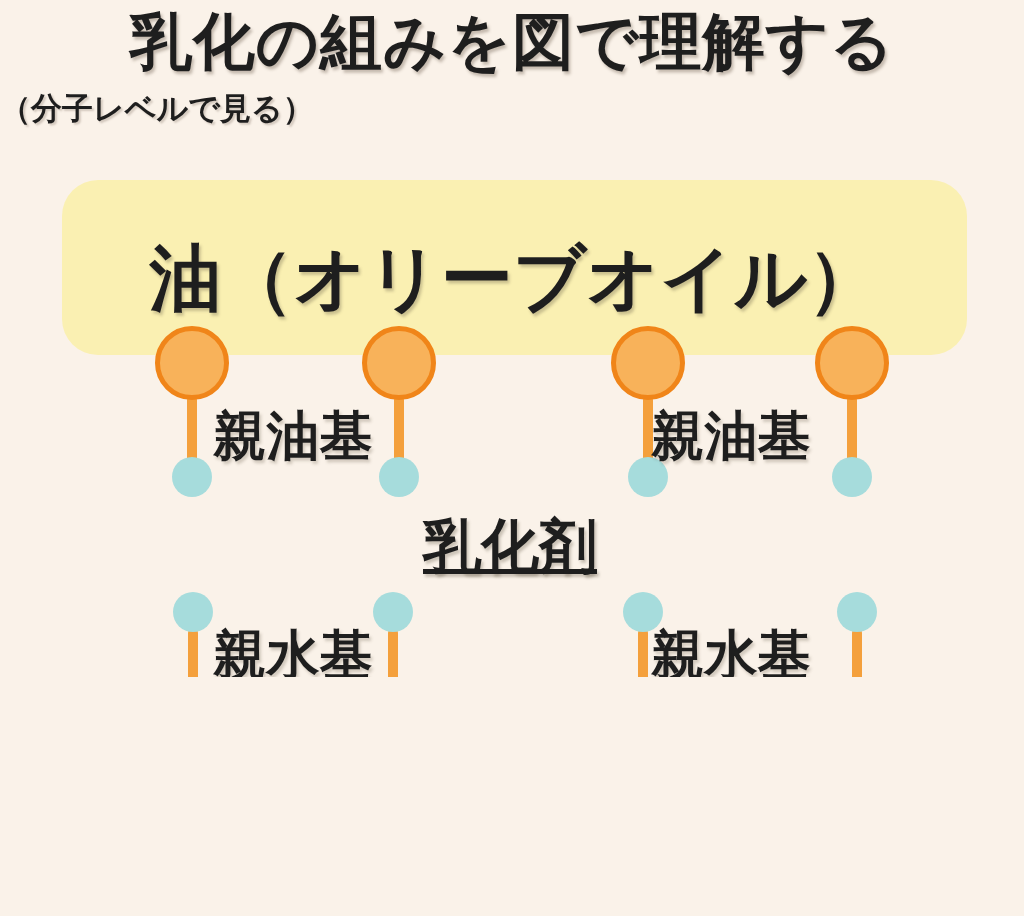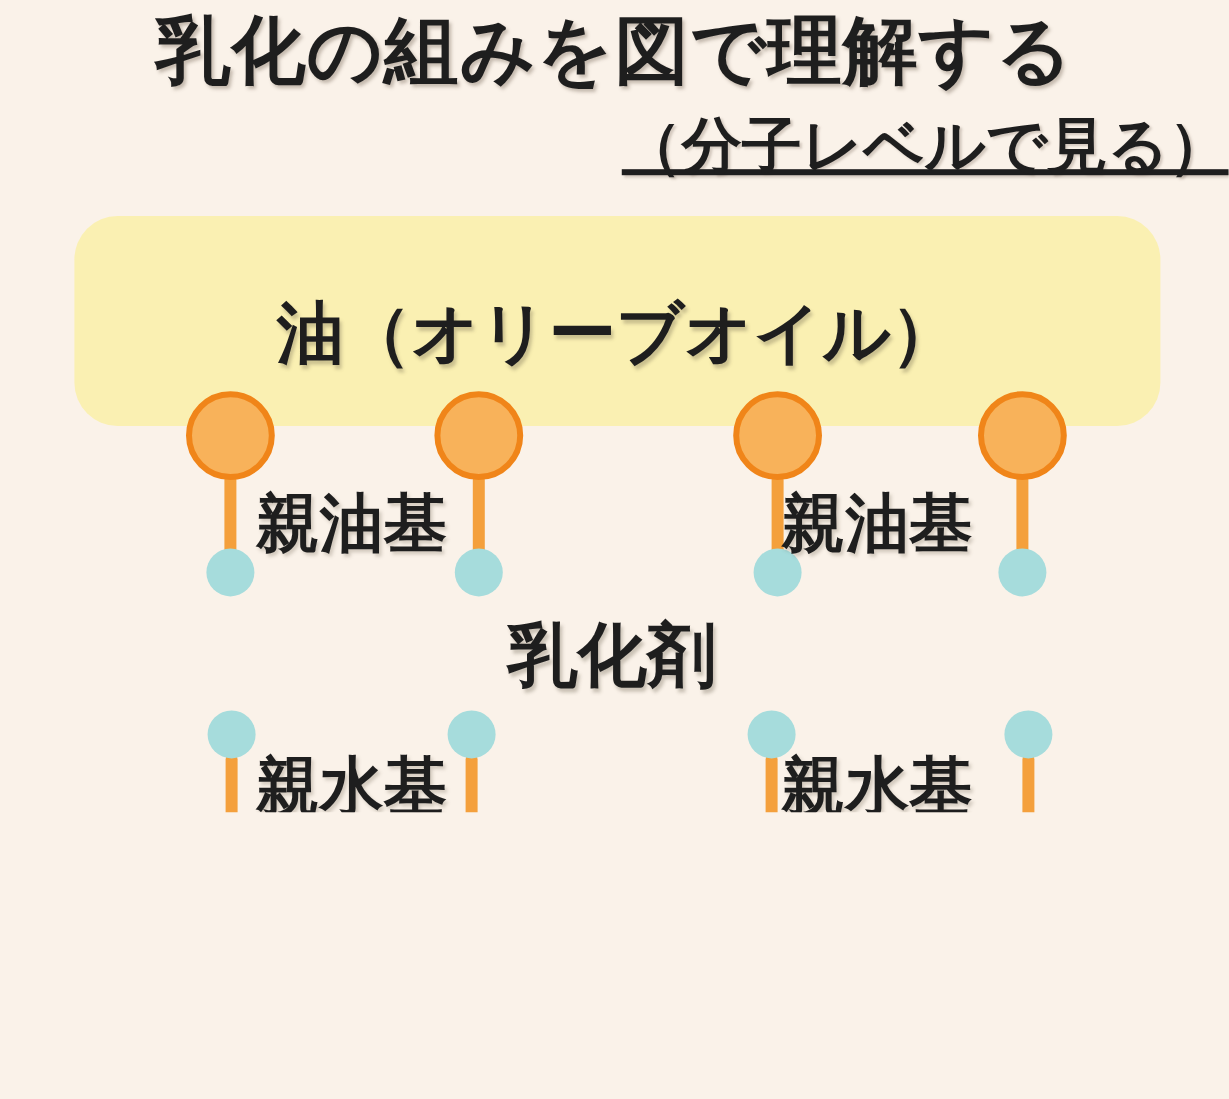--- a/index.html
+++ b/index.html
@@ -10,33 +10,33 @@
     color:var(--text,#1E1E1E);
     font-family:"DejaVu Sans", sans-serif;
   }
   .title {
     position:absolute; top:0; left:0; width:100%; text-align:center;
     font-size:62px; font-weight:800; letter-spacing:1px;
     text-shadow:2px 3px 3px rgba(110,95,80,.38);
     white-space:nowrap; z-index:4;
   }
   .subtitle {
-    position:absolute; top:88px; left:0; width:100%; text-align:right;
-    font-size:50px; font-weight:600;
+    position:absolute; top:88px; left:0; width:100%; text-align:left;
+    font-size:31px; font-weight:600;
     text-shadow:2px 2px 2px rgba(110,95,80,.28);
-    white-space:nowrap; z-index:4;text-decoration:underline;
+    white-space:nowrap; z-index:4;
   }
   .band {
     position:absolute; left:62px; width:905px; border-radius:36px;
     display:flex; align-items:center; justify-content:center; z-index:1;
   }
   .oil-band   { top:180px; height:175px; background:#FAF0B2; padding-bottom:14px; }
   .water-band { top:717px; height:174px; background:#B7DEE5; padding-top:6px; }
   .band-label {
-    font-size:56px; font-weight:800; white-space:nowrap;
+    font-size:72px; font-weight:800; white-space:nowrap;
     text-shadow:2px 3px 3px rgba(90,80,60,.3);
     margin-top:36px;
   }
   .molecule { position:absolute; width:74px; z-index:3; }
   .molecule .stem {
     position:absolute; left:32px; width:10px; border-radius:5px;
     background:var(--stem,#F4A03C); z-index:1;
   }
   .molecule .head {
     position:absolute; left:0; width:74px; height:74px; border-radius:50%;
@@ -49,20 +49,21 @@
   }
   .group-label {
     position:absolute; transform:translate(-50%,-50%);
     font-size:53px; font-weight:700; white-space:nowrap; z-index:4;
     text-shadow:2px 3px 3px rgba(90,80,60,.25);
   }
   .emulsifier-label {
     position:absolute; left:510px; top:547px; transform:translate(-50%,-50%);
     font-size:58px; font-weight:800; white-space:nowrap; z-index:4;
     text-shadow:2px 3px 3px rgba(90,80,60,.3);
+    text-decoration:underline;
   }
 </style>
 </head>
 <body>
 
 <div class="canvas" style="--bg: #FAF2E9; --text: #1E1E1E; --head-fill: #F8B25A; --head-border: #F08519; --stem: #F4A03C; --tail-fill: #A6DCDC;">
 
   <div class="title">乳化の組みを図で理解する</div>
   <div class="subtitle">（分子レベルで見る）</div>
 

